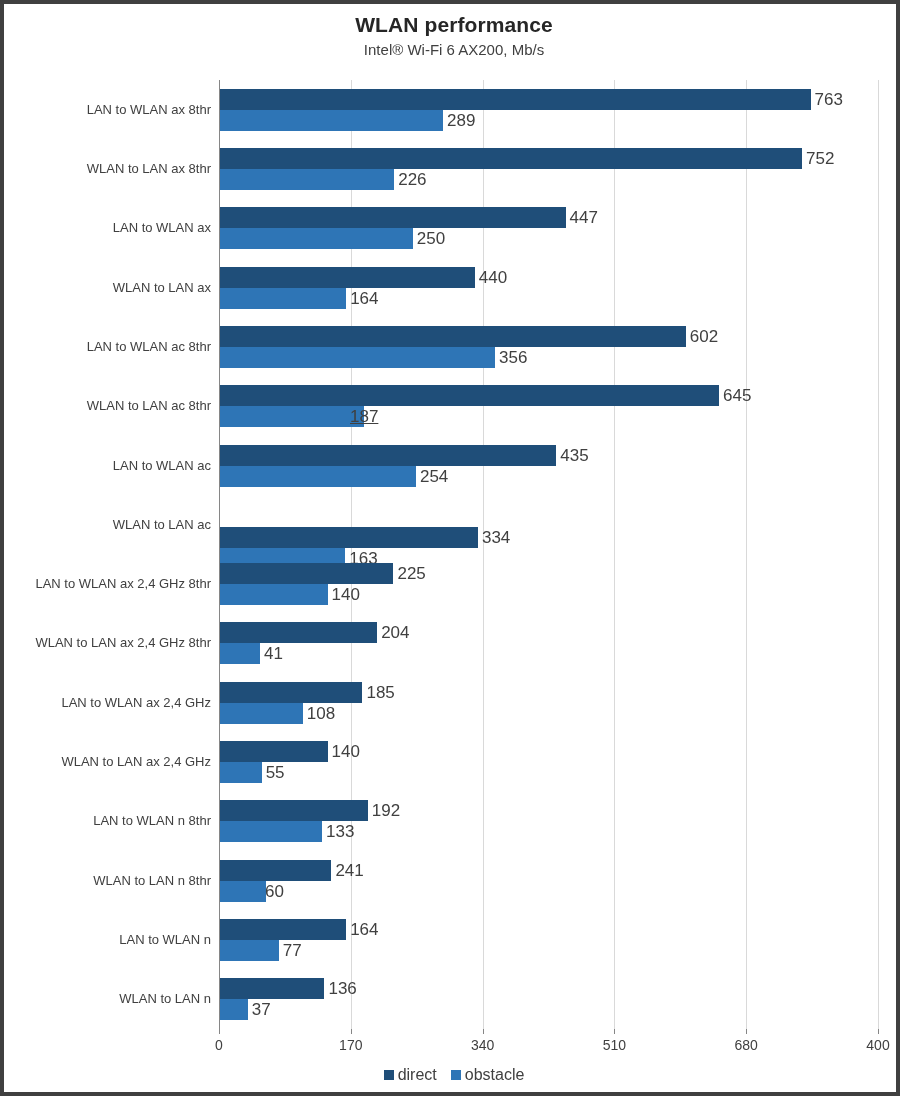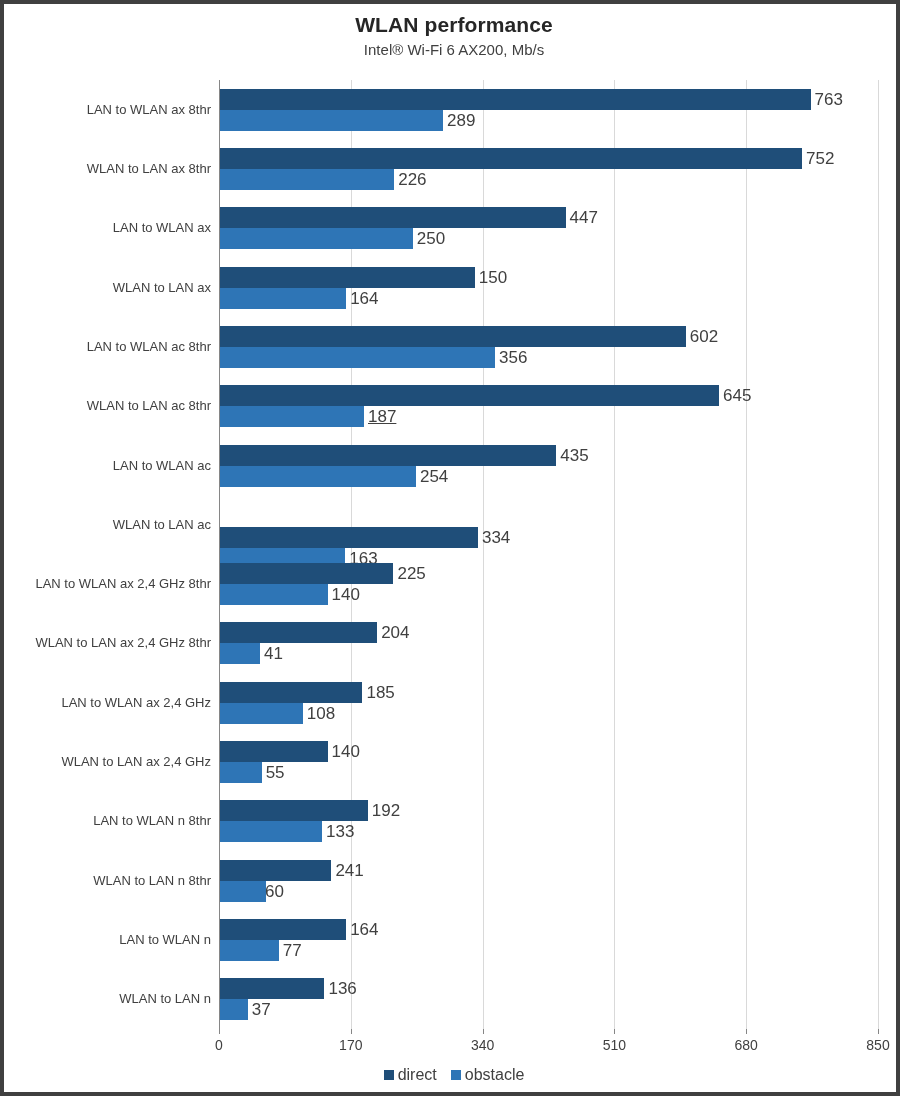--- a/index.html
+++ b/index.html
@@ -226,21 +226,21 @@
           <div class="bar-value" style="left: 346.556px;">447</div>
         </div>
         <div class="bar-row" style="top: 29.6562px;">
           <div class="bar obstacle" style="width: 193.824px; background: rgb(46, 117, 182);"></div>
           <div class="bar-value" style="left: 193.824px;">250</div>
         </div>
       </div>
       <div class="cat-group" style="top: 177.938px; height: 59.3125px;">
         <div class="bar-row" style="top: 8.65625px;">
           <div class="bar direct" style="width: 255.847px; background: rgb(31, 78, 121);"></div>
-          <div class="bar-value" style="left: 255.847px;">150</div>
+          <div class="bar-value" style="left: 255.847px;">440</div>
         </div>
         <div class="bar-row" style="top: 29.6562px;">
           <div class="bar obstacle" style="width: 127.148px; background: rgb(46, 117, 182);"></div>
           <div class="bar-value" style="left: 127.148px;">164</div>
         </div>
       </div>
       <div class="cat-group" style="top: 237.25px; height: 59.3125px;">
         <div class="bar-row" style="top: 8.65625px;">
           <div class="bar direct" style="width: 466.727px; background: rgb(31, 78, 121);"></div>
           <div class="bar-value" style="left: 466.727px;">602</div>
@@ -250,21 +250,21 @@
           <div class="bar-value" style="left: 276.005px;">356</div>
         </div>
       </div>
       <div class="cat-group" style="top: 296.562px; height: 59.3125px; padding-left: 39px;">
         <div class="bar-row" style="top: 8.65625px;">
           <div class="bar direct" style="width: 500.065px; background: rgb(31, 78, 121);"></div>
           <div class="bar-value" style="left: 500.065px;">645</div>
         </div>
         <div class="bar-row" style="top: 29.6562px;">
           <div class="bar obstacle" style="width: 144.98px; background: rgb(46, 117, 182);"></div>
-          <div class="bar-value" style="left: 145px; text-decoration: underline;">187</div>
+          <div class="bar-value" style="left: 127px; text-decoration: underline;">187</div>
         </div>
       </div>
       <div class="cat-group" style="top: 355.875px; height: 59.3125px;">
         <div class="bar-row" style="top: 8.65625px;">
           <div class="bar direct" style="width: 337.253px; background: rgb(31, 78, 121);"></div>
           <div class="bar-value" style="left: 337.253px;">435</div>
         </div>
         <div class="bar-row" style="top: 29.6562px;">
           <div class="bar obstacle" style="width: 196.925px; background: rgb(46, 117, 182);"></div>
           <div class="bar-value" style="left: 196.925px;">254</div>
@@ -368,21 +368,21 @@
       <div class="xtick-label" style="left: 0px;">0</div>
       <div class="xtick-mark" style="left: 131.8px;"></div>
       <div class="xtick-label" style="left: 131.8px;">170</div>
       <div class="xtick-mark" style="left: 263.6px;"></div>
       <div class="xtick-label" style="left: 263.6px;">340</div>
       <div class="xtick-mark" style="left: 395.4px;"></div>
       <div class="xtick-label" style="left: 395.4px;">510</div>
       <div class="xtick-mark" style="left: 527.2px;"></div>
       <div class="xtick-label" style="left: 527.2px;">680</div>
       <div class="xtick-mark" style="left: 659px;"></div>
-      <div class="xtick-label" style="left: 659px;">850</div>
+      <div class="xtick-label" style="left: 659px;">400</div>
     </div>
 
   <div id="legend">
       <div class="legend-item">
         <span class="legend-swatch direct" style="background: rgb(31, 78, 121);"></span>
         <span>direct</span>
       </div>
       <div class="legend-item">
         <span class="legend-swatch obstacle" style="background: rgb(46, 117, 182);"></span>
         <span>obstacle</span>

